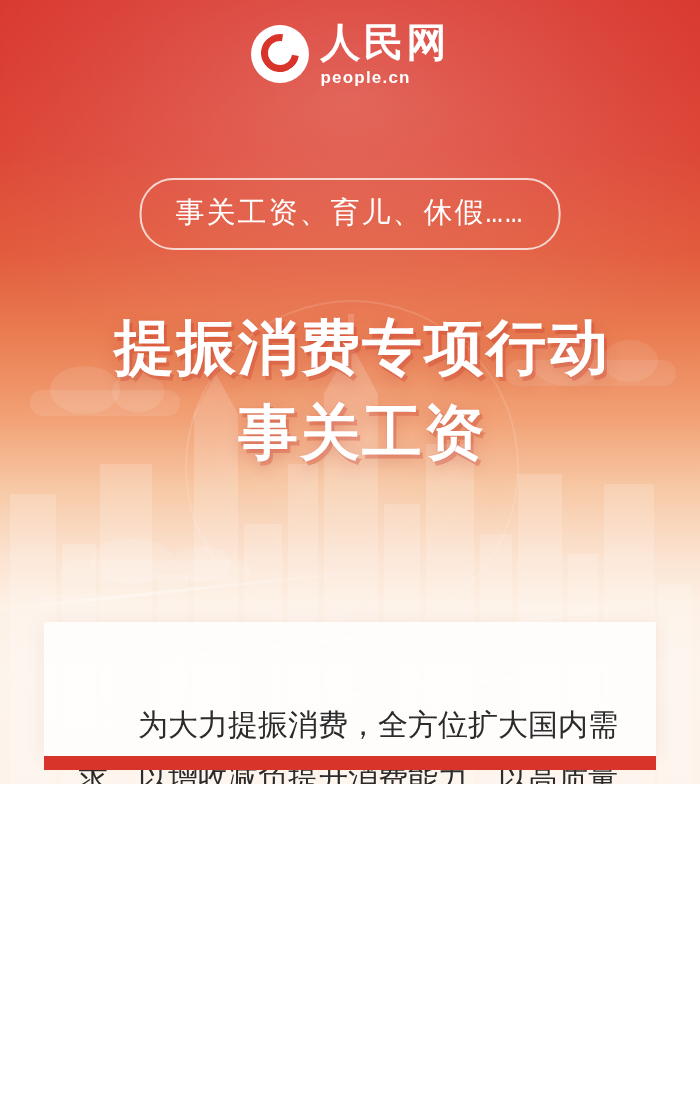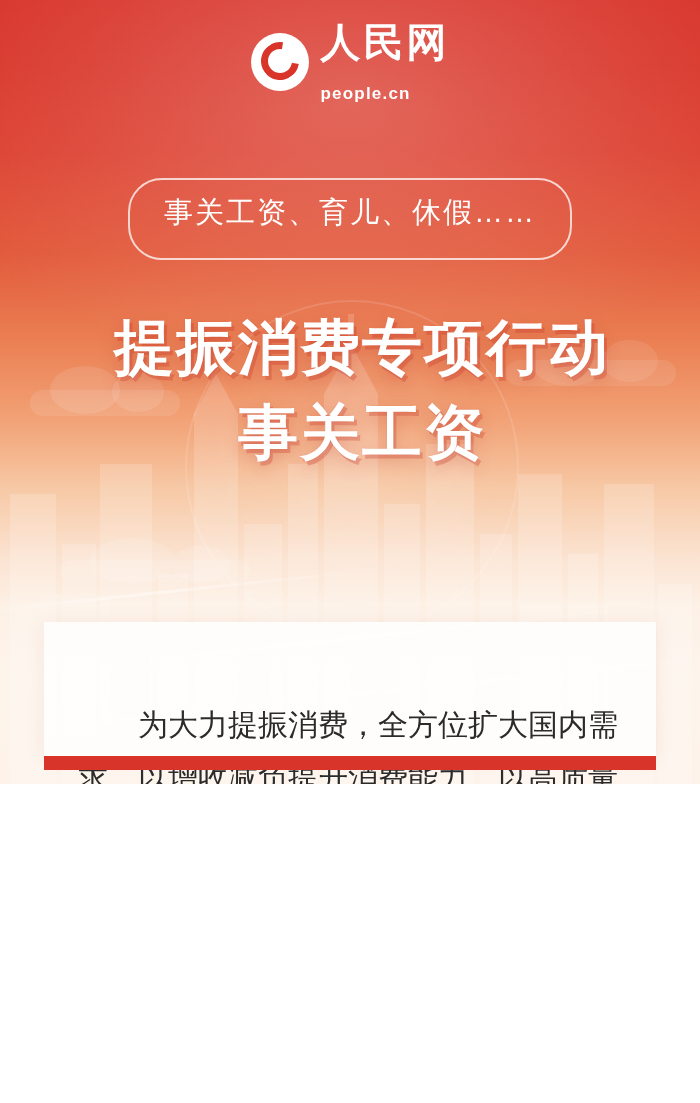--- a/index.html
+++ b/index.html
@@ -151,38 +151,38 @@
     font-size: 40px;
     font-weight: 700;
     letter-spacing: 3px;
     font-family: "DejaVu Sans", "Liberation Sans", sans-serif;
   }
   .logo-en {
     color: #ffffff;
     font-size: 17px;
     font-weight: 700;
     letter-spacing: 1.2px;
-    margin-top: 23px;
+    margin-top: 7px;
     font-family: "Liberation Sans", sans-serif;
   }
 
   
   .pill {
     position: absolute;
     left: 50%;
     top: 178px;
     transform: translateX(-50%);
     border: 2px solid rgba(255,255,255,0.75);
     border-radius: 34px;
-    padding: 13px 34px 25px;
+    padding: 13px 34px 15px;
     color: #ffffff;
     font-size: 29px;
     letter-spacing: 2px;
     white-space: nowrap;
-    font-family: Liberation Sans, sans-serif;
+    font-family: Liberation Mono, monospace;
   }
 
   
   .headline {
     position: absolute;
     left: 0;
     right: 0;
     top: 305px;
     text-align: center;
     color: #ffffff;

